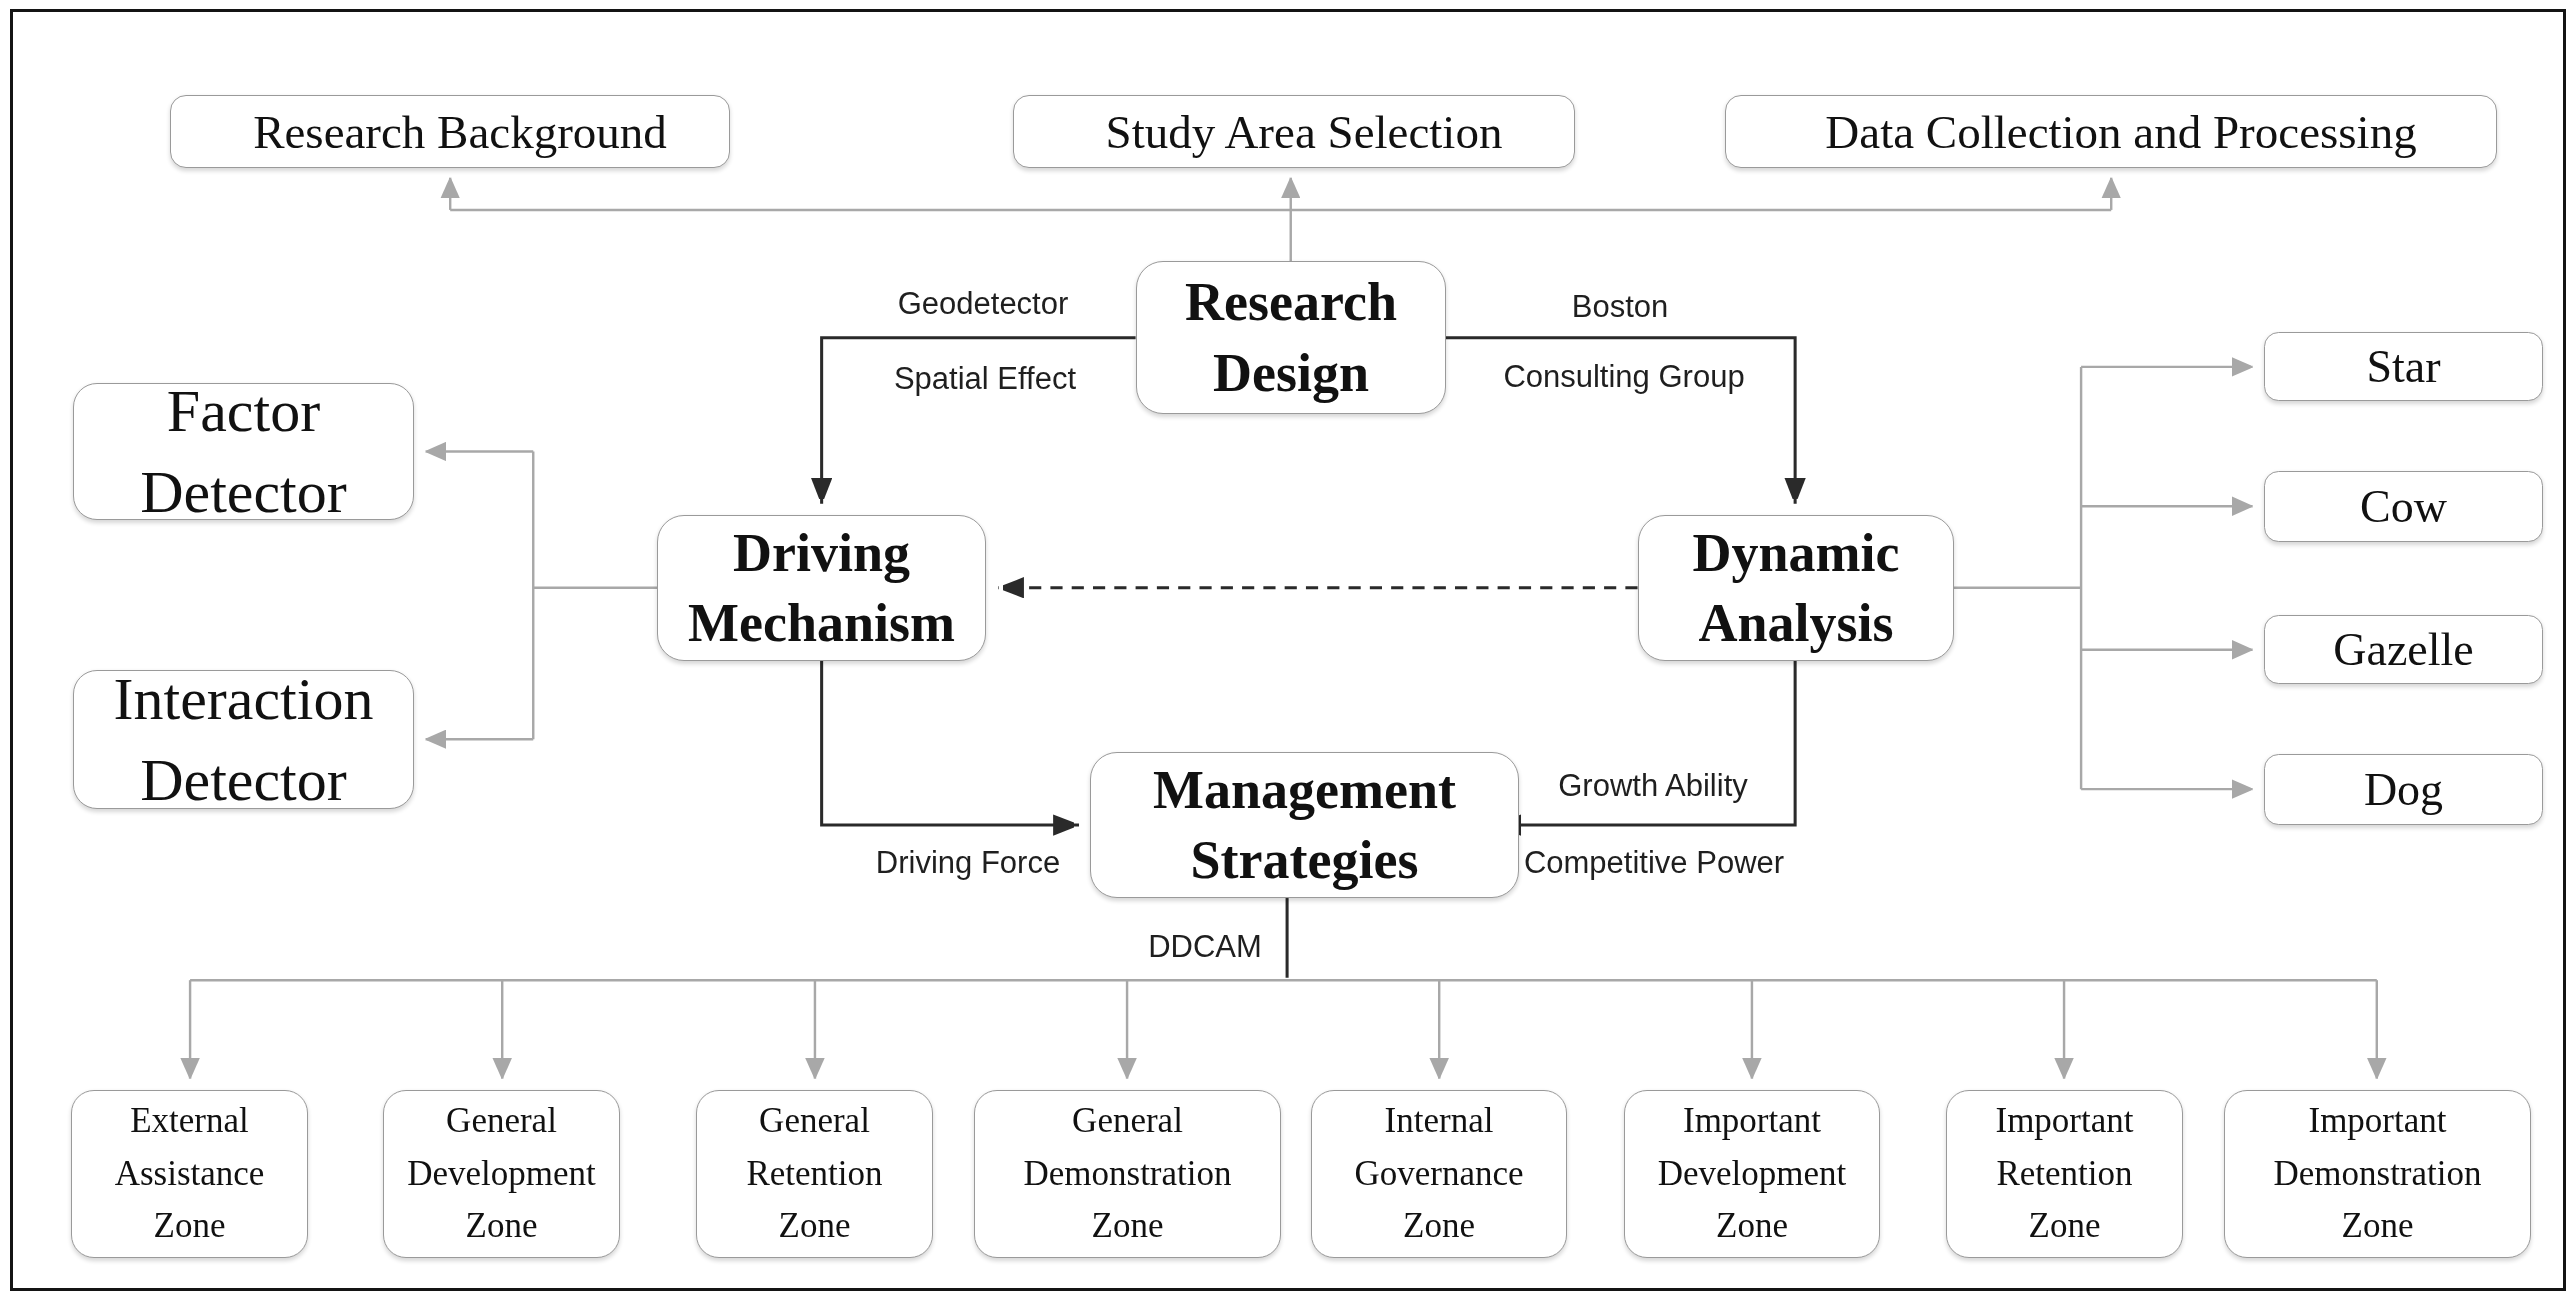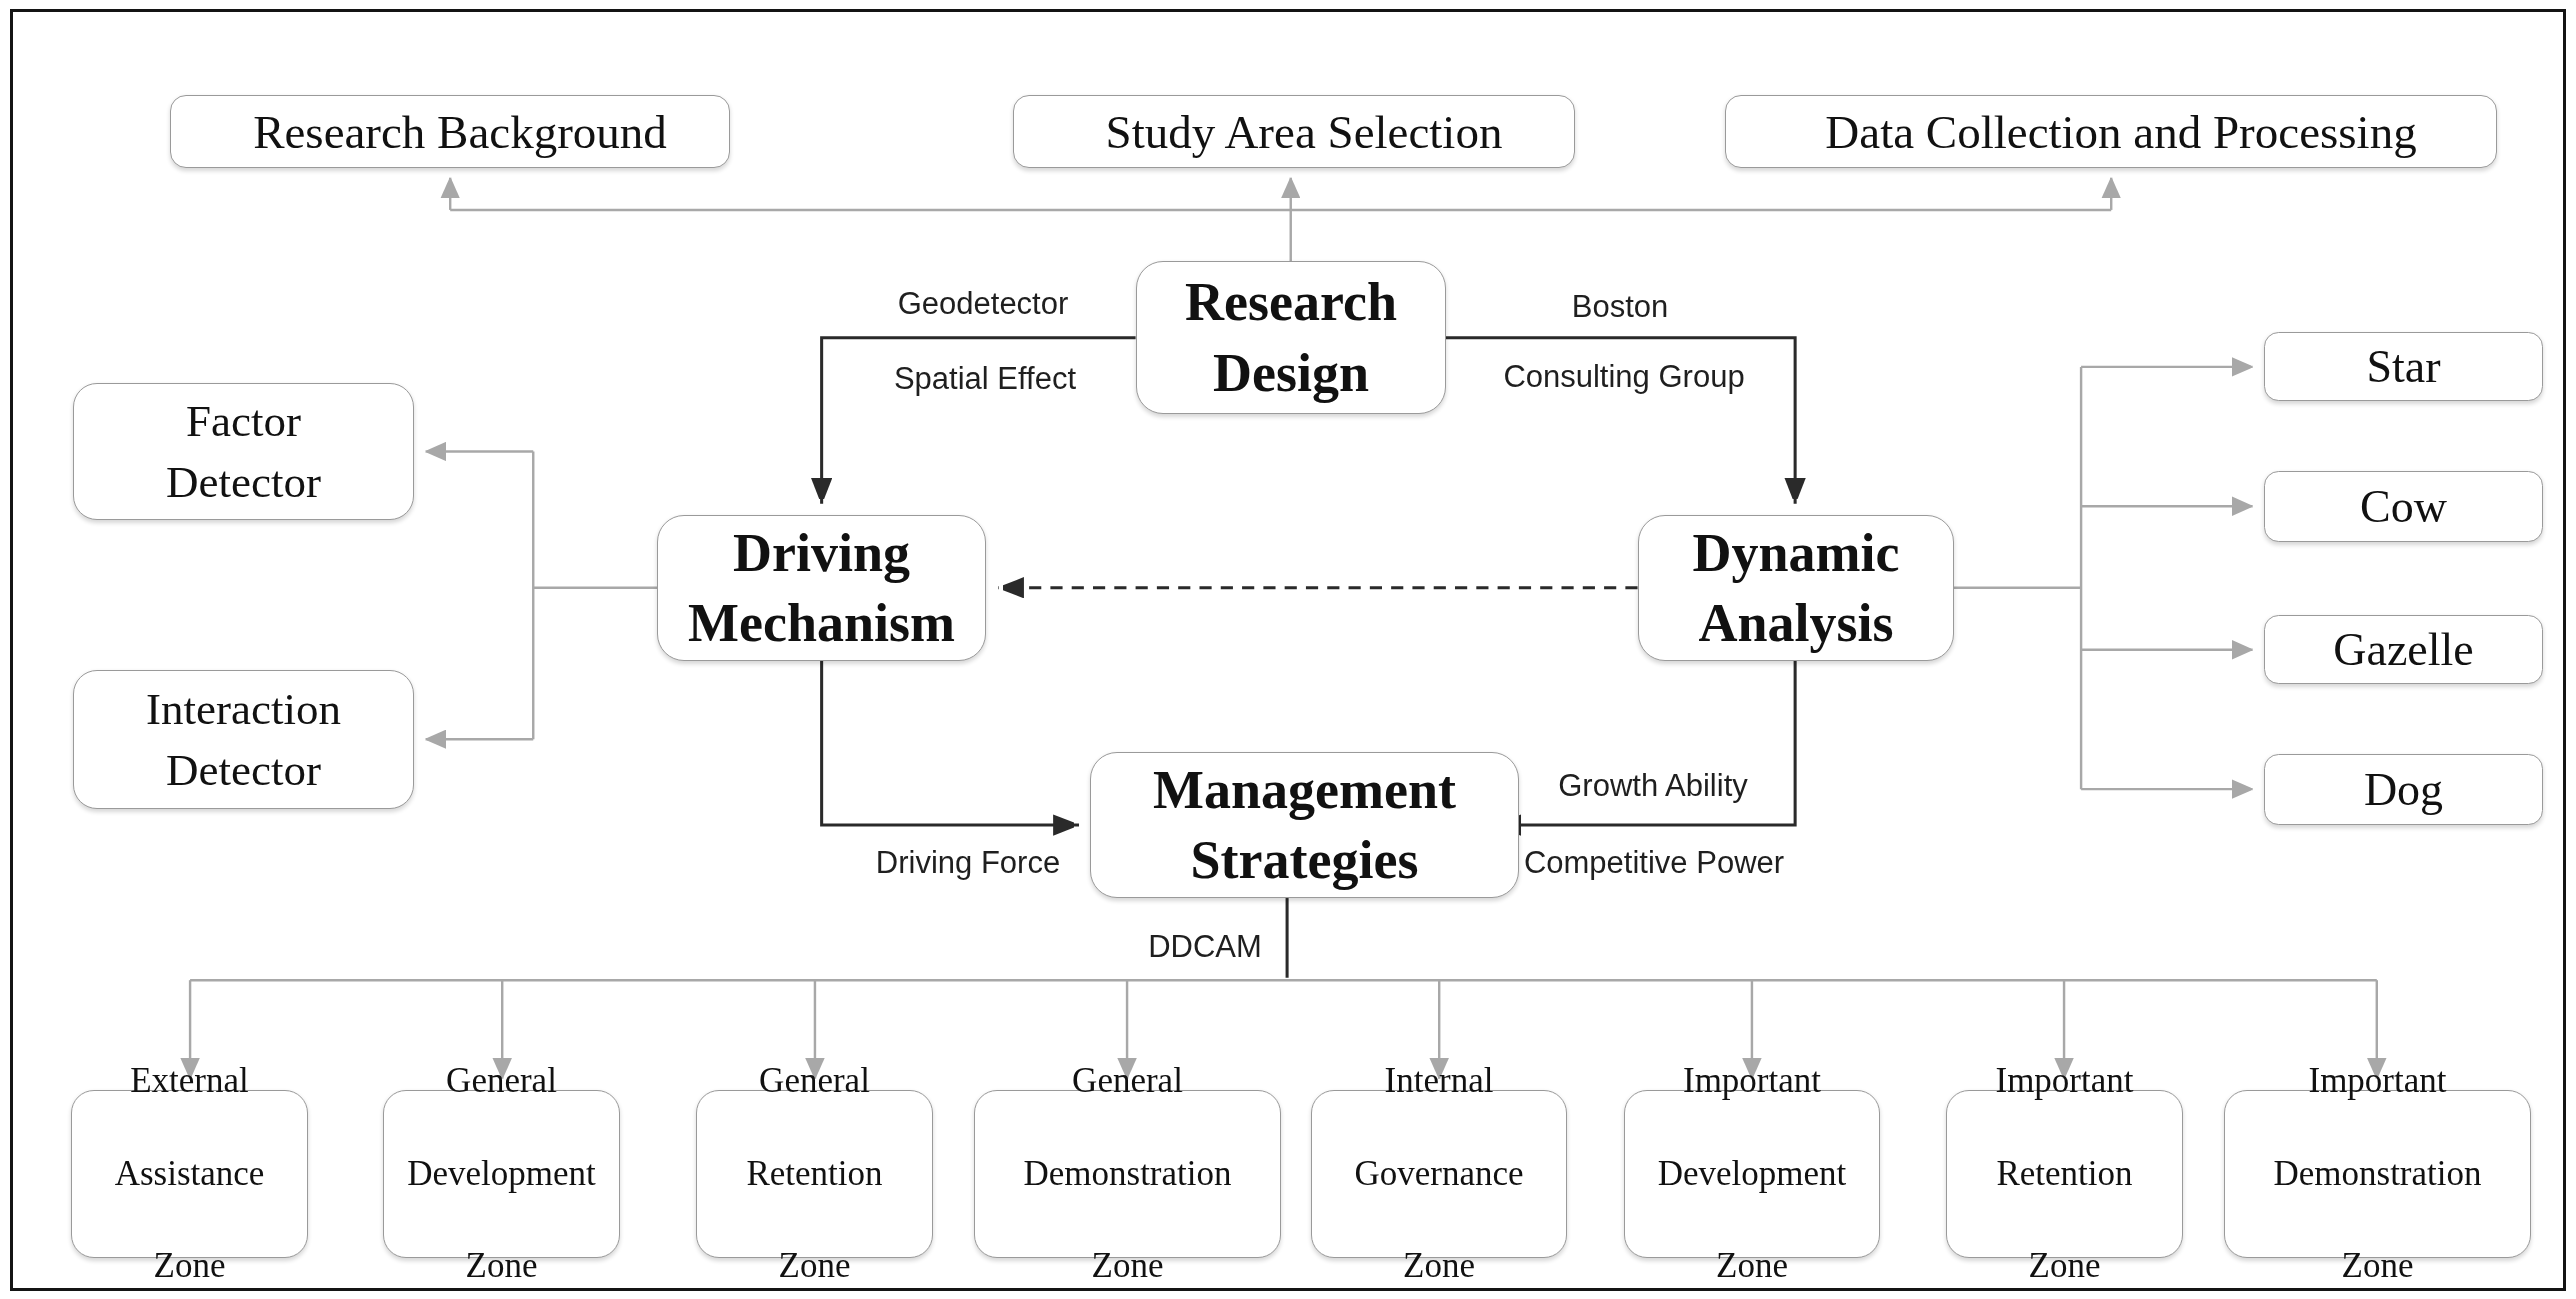--- a/index.html
+++ b/index.html
@@ -10,23 +10,23 @@
   .box{
     position:absolute;box-sizing:border-box;background:#ffffff;
     border:1.8px solid #9a9a9a;border-radius:18px;
     display:flex;flex-direction:column;align-items:center;justify-content:center;
     text-align:center;box-shadow:0 2.4px 4.3px rgba(0,0,0,0.16);
     z-index:2;
   }
   .box .ln{display:block;white-space:nowrap;}
   .top-row{font-size:47px;border-radius:16px;padding-left:20px;}
   .core{font-size:54px;font-weight:bold;line-height:1.3;border-radius:27px;text-align:right;}
-  .detector{font-size:45px;line-height:1.35;border-radius:24px;}
+  .detector{font-size:60px;line-height:1.35;border-radius:24px;}
   .bcg{font-size:46px;border-radius:14.6px;}
-  .zone{font-size:35px;line-height:1.5;border-radius:23px;gap:40px;}
+  .zone{font-size:35px;line-height:1.5;border-radius:23px;}
   .elabel{
     position:absolute;transform:translate(-50%,-50%);
     font-family:"Liberation Sans","DejaVu Sans",sans-serif;
     font-size:31px;color:#1f1f1f;white-space:nowrap;z-index:3;
   }
 </style>
 </head>
 <body>
 
 <div class="stage">

